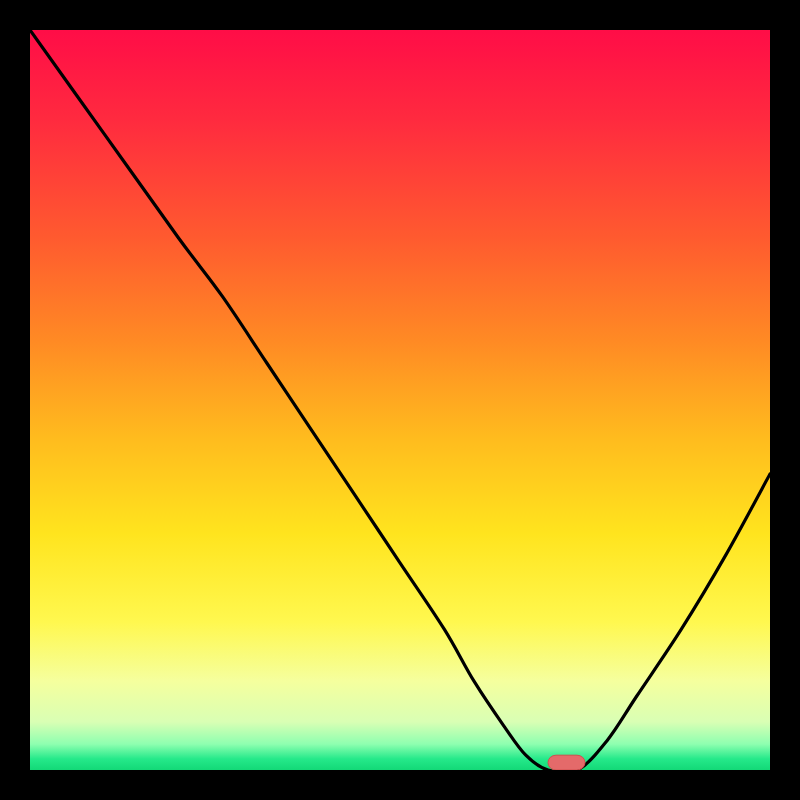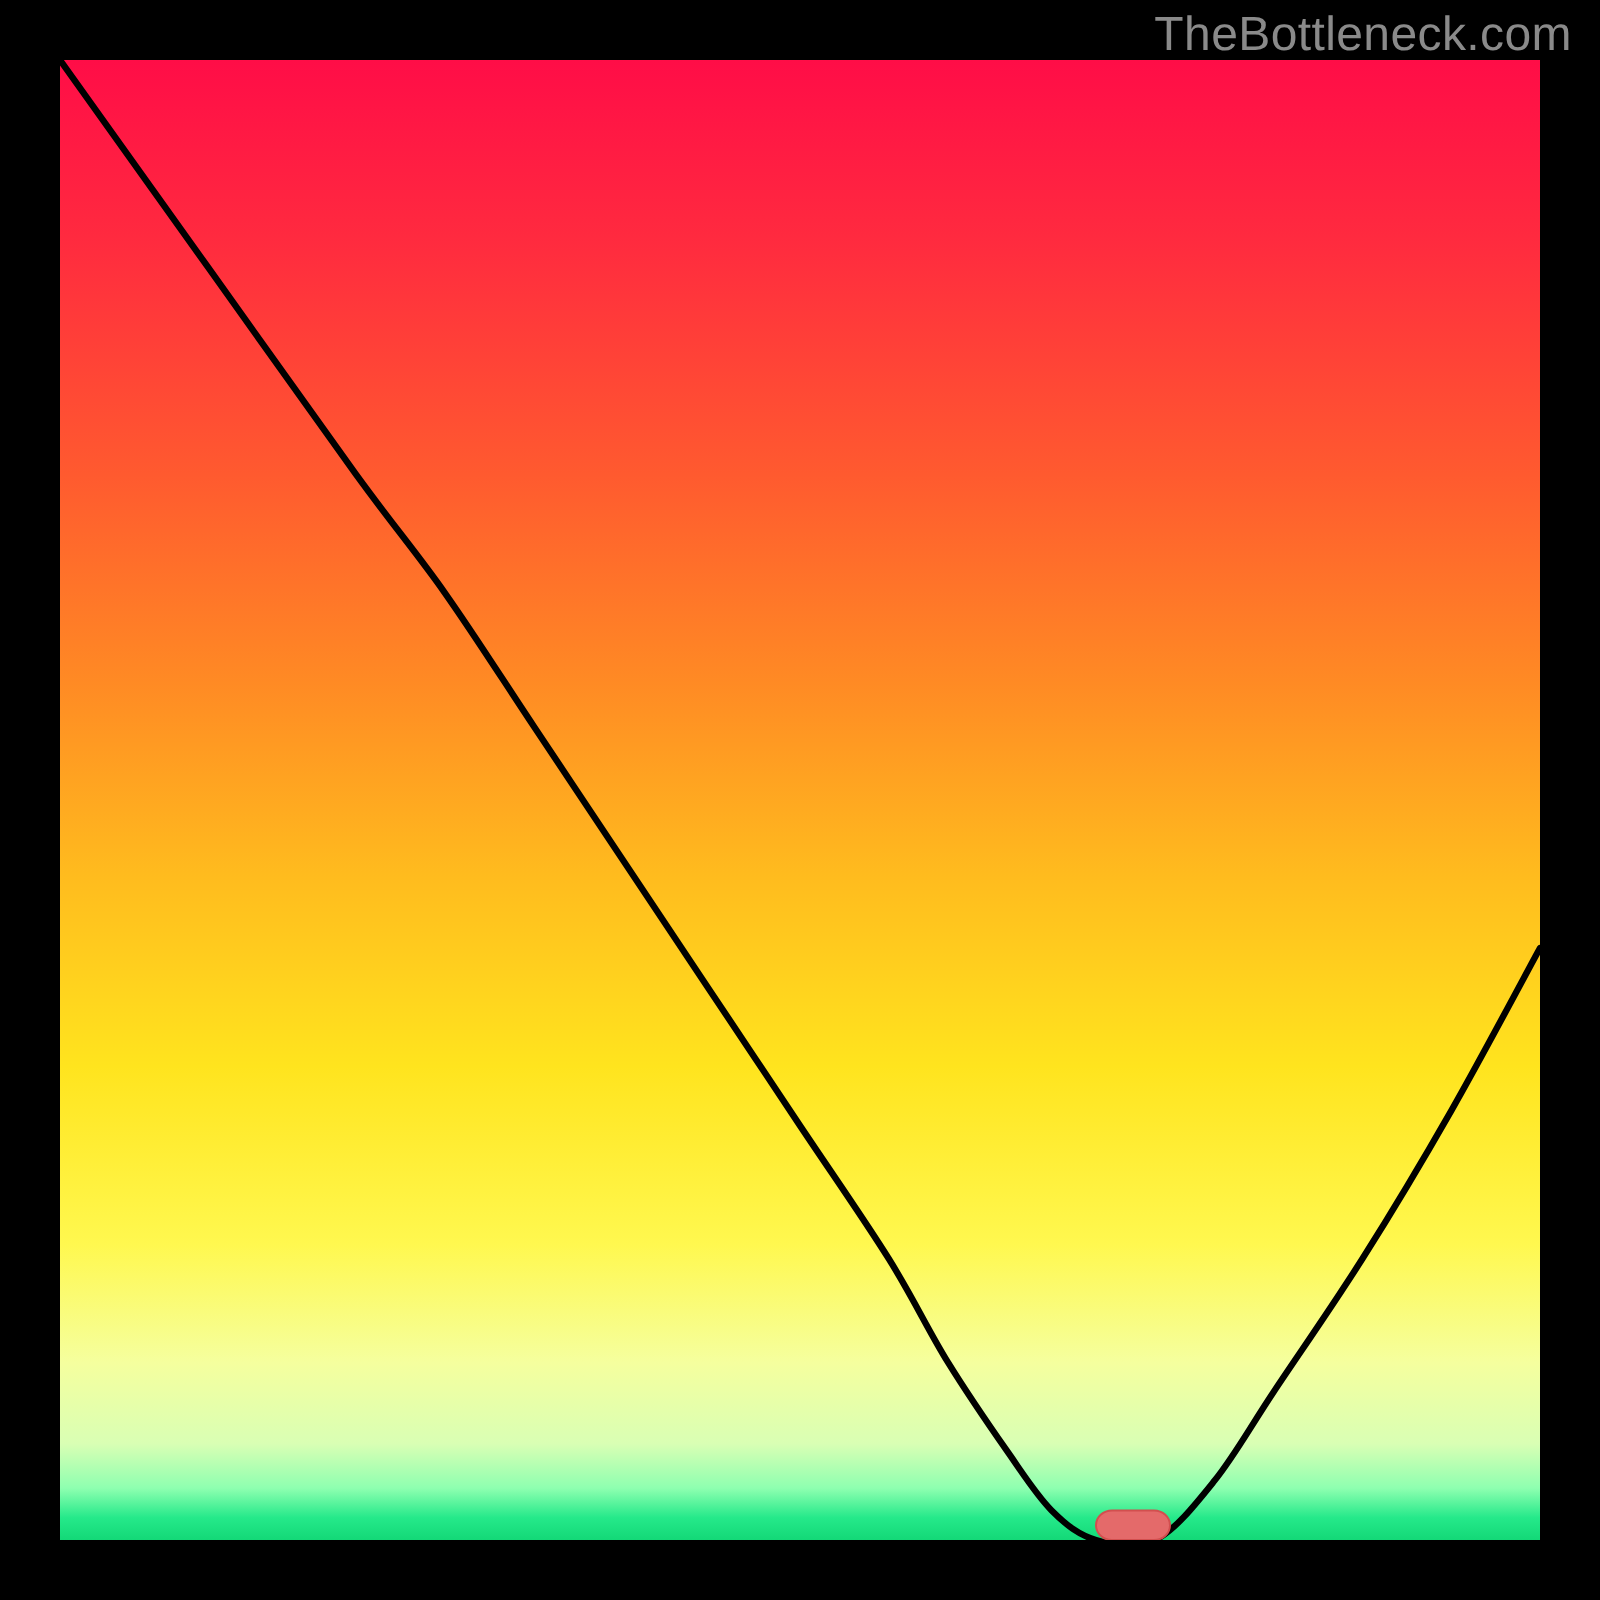--- a/index.html
+++ b/index.html
@@ -54,21 +54,20 @@
     width: 740px;
     height: 740px;
     pointer-events: none;
   }
 </style>
 </head>
 <body>
 
 <div class="frame">
 
-  <div class="watermark">TheBottleneck.com</div>
 
   <div class="plot">
 
     <svg class="gradient" viewBox="0 0 740 740" preserveAspectRatio="none">
       <defs>
         <linearGradient id="bg-grad" x1="0" y1="0" x2="0" y2="1">
             <stop offset="0.00%" stop-color="#ff0d47"></stop>
             <stop offset="12.00%" stop-color="#ff2a3f"></stop>
             <stop offset="28.00%" stop-color="#ff5a2f"></stop>
             <stop offset="42.00%" stop-color="#ff8a24"></stop>

